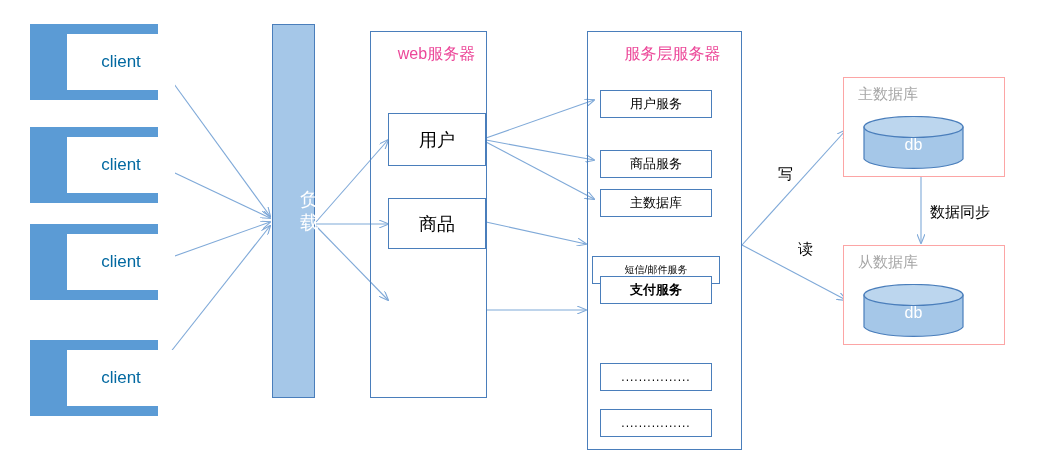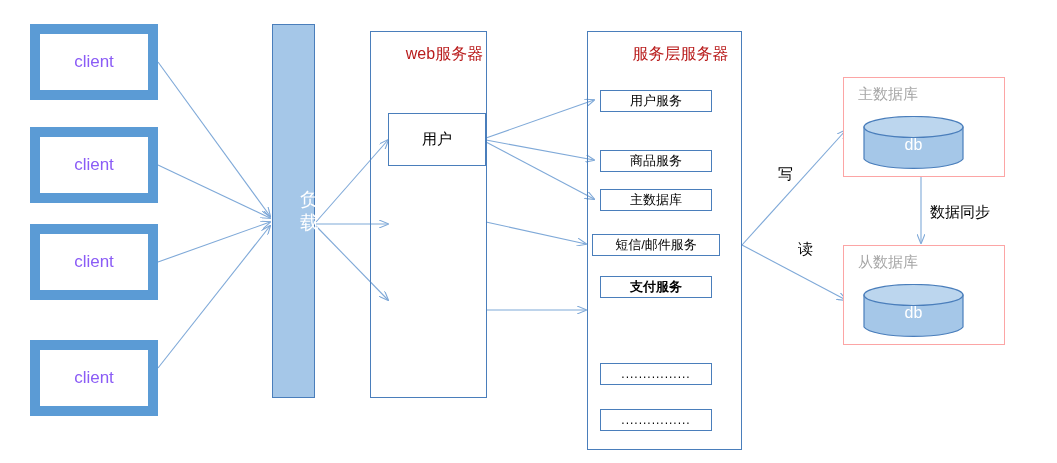--- a/index.html
+++ b/index.html
@@ -36,21 +36,22 @@
     padding: 10px;
   }
   .client-inner {
     width: 100%;
     height: 100%;
     background: #ffffff;
     display: flex;
     align-items: center;
     justify-content: center;
     font-size: 17px;
-    color: #8b5cf6;
+    color: #0369a1;
+    margin-left: 27px;
   }
 
   
   .load-bar {
     position: absolute;
     left: 272px;
     top: 24px;
     width: 43px;
     height: 374px;
     background: #a5c7e8;
@@ -74,57 +75,58 @@
   .panel {
     position: absolute;
     border: 1px solid #4a7ebb;
     background: transparent;
     box-sizing: border-box;
   }
   .panel-title {
     position: absolute;
     width: 100%;
     text-align: center;
-    color: #b91c1c;
+    color: #ec4899;
     font-size: 16px;
     top: 12px;
-    left: 16px;
+    left: 8px;
   }
 
   
   .mod-box {
     position: absolute;
     border: 1px solid #4a7ebb;
     background: #ffffff;
     box-sizing: border-box;
     display: flex;
     align-items: center;
     justify-content: center;
-    font-size: 15px;
+    font-size: 18px;
     color: #000000;
   }
   .svc-box {
     position: absolute;
     left: 600px;
     width: 112px;
-    height: 22px;
+    height: 28px;
     border: 1px solid #4a7ebb;
     background: #ffffff;
     box-sizing: border-box;
     display: flex;
     align-items: center;
     justify-content: center;
     font-size: 13px;
     color: #000000;
     white-space: nowrap;
   }
   .svc-box.wide {
     left: 592px;
     width: 128px;
-    font-size: 13px;
+    font-size: 10px;
+    margin-top: 22px;
   }
   .svc-box.dots {
     color: #000000;
     letter-spacing: 1px;
     font-size: 12px;
   }
 
   
   .db-panel {
     position: absolute;
@@ -217,20 +219,21 @@
   </div>
 
   <div class="load-bar">
     <span class="load-label">负载</span>
   </div>
 
   <div class="panel" style="left:370px; top:31px; width:117px; height:367px;">
     <div class="panel-title">web服务器</div>
   </div>
   <div class="mod-box" style="left:388px; top:113px; width:98px; height:53px;">用户</div>
+  <div class="mod-box" style="left:388px; top:198px; width:98px; height:51px;">商品</div>
 
   <div class="panel" style="left:587px; top:31px; width:155px; height:419px;">
     <div class="panel-title">服务层服务器</div>
   </div>
   <div class="svc-box" style="top:90px;">用户服务</div>
   <div class="svc-box" style="top:150px;">商品服务</div>
   <div class="svc-box" style="top:189px;">主数据库</div>
   <div class="svc-box wide" style="top:234px;">短信/邮件服务</div>
   <div class="svc-box" style="top:276px;font-weight:bold;">支付服务</div>
   <div class="svc-box dots" style="top:363px;">................</div>

